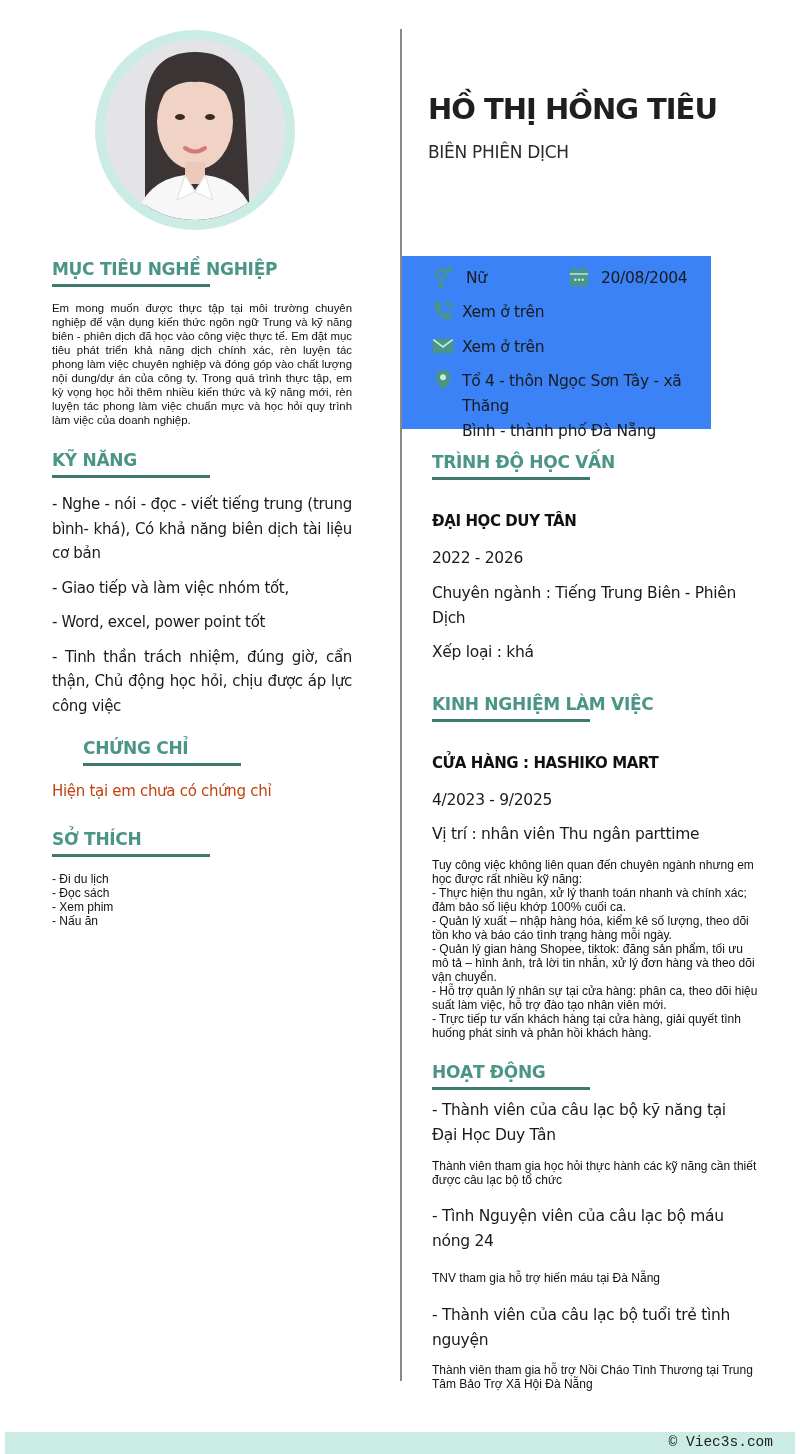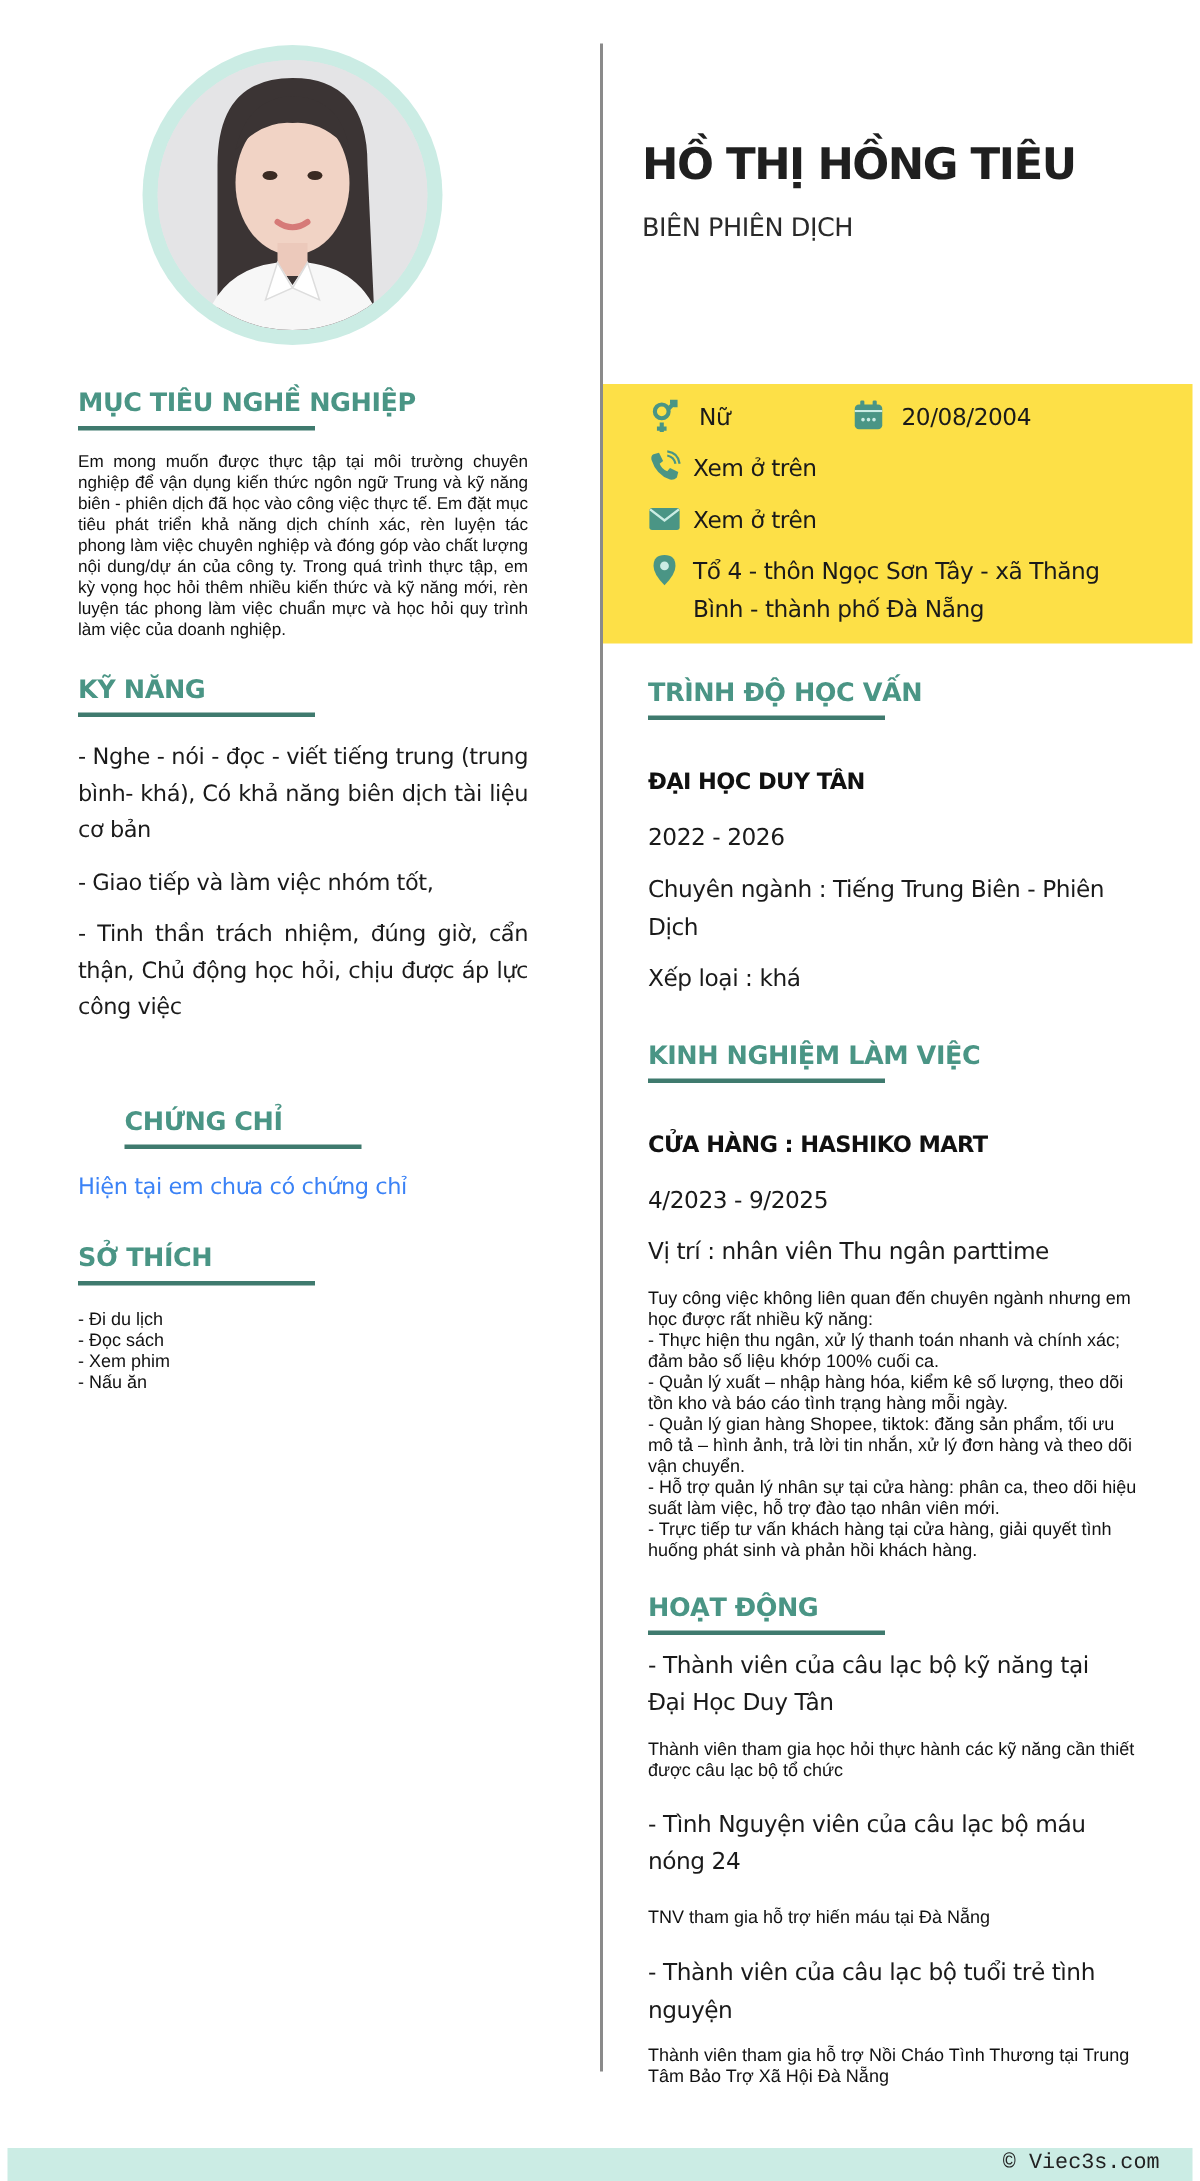--- a/index.html
+++ b/index.html
@@ -13,29 +13,29 @@
     .avatar { position: absolute; left: 10px; top: 10px; width: 180px; height: 180px; border-radius: 50%; overflow: hidden; background: #e6e6e8; }
     .avatar svg { width: 180px; height: 180px; display: block; }
     .sec-title { font-family: "DejaVu Sans", sans-serif; font-weight: bold; color: #4a9585; font-size: 17px; letter-spacing: -0.3px; white-space: nowrap; }
     .sec-bar { width: 158px; height: 3px; background: #3f7a6e; margin-top: 5px; }
 
     .objective { position: absolute; left: 52px; top: 301px; width: 300px; font-size: 11.4px; line-height: 14px; text-align: justify; color: #111; }
 
     .skills { position: absolute; left: 52px; top: 492px; width: 300px; font-family: "DejaVu Sans", sans-serif; font-size: 15px; line-height: 24.5px; color: #1a1a1a; }
     .skills p { text-align: justify; margin-bottom: 10px; letter-spacing: -0.3px; }
 
-    .cert-text { position: absolute; left: 52px; top: 782px; font-family: "DejaVu Sans", sans-serif; font-size: 15px; color: #3b82f6; letter-spacing: -0.3px; }
+    .cert-text { position: absolute; left: 52px; top: 782px; font-family: "DejaVu Sans", sans-serif; font-size: 15px; color: #c2410c; letter-spacing: -0.3px; }
 
     .hobbies { position: absolute; left: 52px; top: 872px; font-size: 12px; line-height: 14px; color: #111; }
 
     
     .name { position: absolute; left: 428px; top: 92px; font-family: "DejaVu Sans", sans-serif; font-weight: bold; font-size: 29px; color: #1f1f1f; letter-spacing: -1px; white-space: nowrap; }
     .role { position: absolute; left: 428px; top: 142px; font-family: "DejaVu Sans", sans-serif; font-size: 17px; color: #2a2a2a; letter-spacing: -0.3px; }
 
-    .contact-box { position: absolute; left: 402px; top: 256px; width: 393px; height: 173px; background: #fde047; }
+    .contact-box { position: absolute; left: 402px; top: 256px; width: 309px; height: 173px; background: #3b82f6; }
     .ci { position: absolute; display: flex; align-items: flex-start; font-family: "DejaVu Sans", sans-serif; font-size: 15.5px; color: #1a1a1a; letter-spacing: -0.3px; }
     .ci .ico { width: 22px; height: 22px; display: inline-block; margin-right: 8px; flex-shrink: 0; }
     .ci .ico svg { width: 22px; height: 22px; display: block; }
     .ci .txt { line-height: 25px; }
 
     .r-sec { position: absolute; left: 432px; }
     .r-bold { position: absolute; left: 432px; font-family: "DejaVu Sans", sans-serif; font-weight: bold; font-size: 15px; color: #111; letter-spacing: -0.4px; }
     .r-text { position: absolute; left: 432px; width: 330px; font-family: "DejaVu Sans", sans-serif; font-size: 15.5px; line-height: 24.5px; color: #1a1a1a; letter-spacing: -0.3px; }
     .r-small { position: absolute; left: 432px; width: 330px; font-size: 12px; line-height: 14px; color: #111; }
 
@@ -70,20 +70,21 @@
 </div>
 <div class="objective">Em mong muốn được thực tập tại môi trường chuyên nghiệp để vận dụng kiến thức ngôn ngữ Trung và kỹ năng biên - phiên dịch đã học vào công việc thực tế. Em đặt mục tiêu phát triển khả năng dịch chính xác, rèn luyện tác phong làm việc chuyên nghiệp và đóng góp vào chất lượng nội dung/dự án của công ty. Trong quá trình thực tập, em kỳ vọng học hỏi thêm nhiều kiến thức và kỹ năng mới, rèn luyện tác phong làm việc chuẩn mực và học hỏi quy trình làm việc của doanh nghiệp.</div>
 
 <div style="position:absolute;left:52px;top:450px;">
   <div class="sec-title">KỸ NĂNG</div>
   <div class="sec-bar"></div>
 </div>
 <div class="skills">
   <p>- Nghe - nói - đọc - viết tiếng trung (trung bình- khá), Có khả năng biên dịch tài liệu cơ bản</p>
   <p>- Giao tiếp và làm việc nhóm tốt,</p>
+  <p>- Word, excel, power point tốt</p>
   <p>- Tinh thần trách nhiệm, đúng giờ, cẩn thận, Chủ động học hỏi, chịu được áp lực công việc</p>
 </div>
 
 <div style="position:absolute;left:52px;top:738px;margin-left:31px;">
   <div class="sec-title">CHỨNG CHỈ</div>
   <div class="sec-bar"></div>
 </div>
 <div class="cert-text">Hiện tại em chưa có chứng chỉ</div>
 
 <div style="position:absolute;left:52px;top:829px;">

